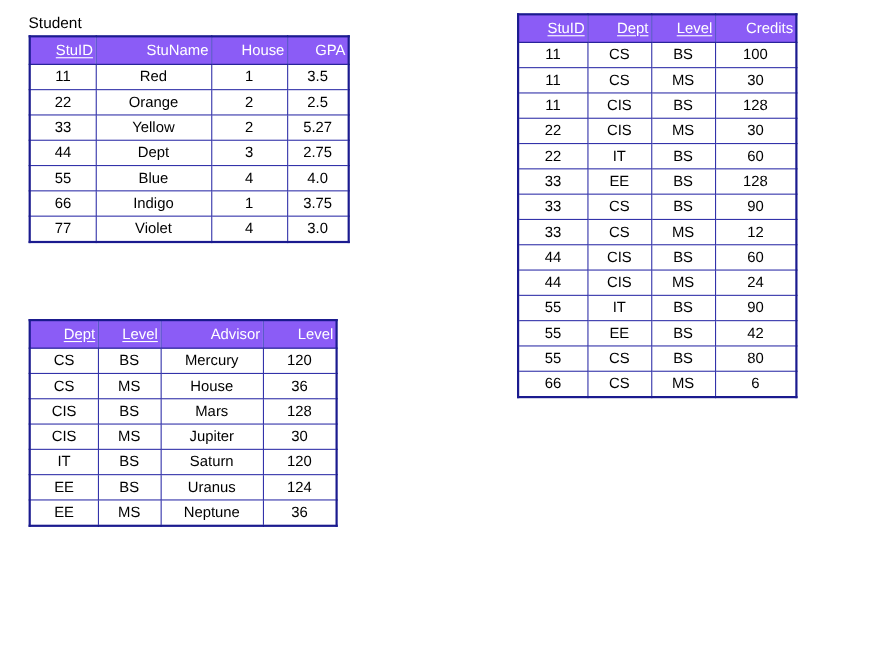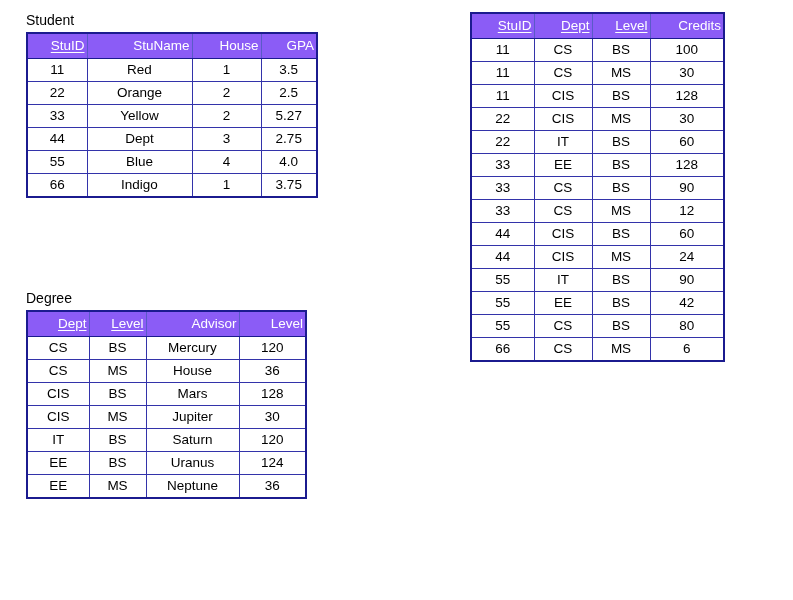--- a/index.html
+++ b/index.html
@@ -141,26 +141,31 @@
           <td>Blue</td>
           <td>4</td>
           <td>4.0</td>
         </tr>
       <tr>
           <td>66</td>
           <td>Indigo</td>
           <td>1</td>
           <td>3.75</td>
         </tr>
+      <tr>
+          <td>77</td>
+          <td>Violet</td>
+          <td>4</td>
+          <td>3.0</td>
+        </tr>
     </tbody>
   </table>
 </div>
 
 <div class="table-block" id="degree-block">
-  <div class="table-label">Degree</div>
   <table class="db" id="degree-table">
     <colgroup>
         <col class="c0">
         <col class="c1">
         <col class="c2">
         <col class="c3">
       </colgroup>
     <thead>
       <tr>
         <th><span class="key">Dept</span></th>

